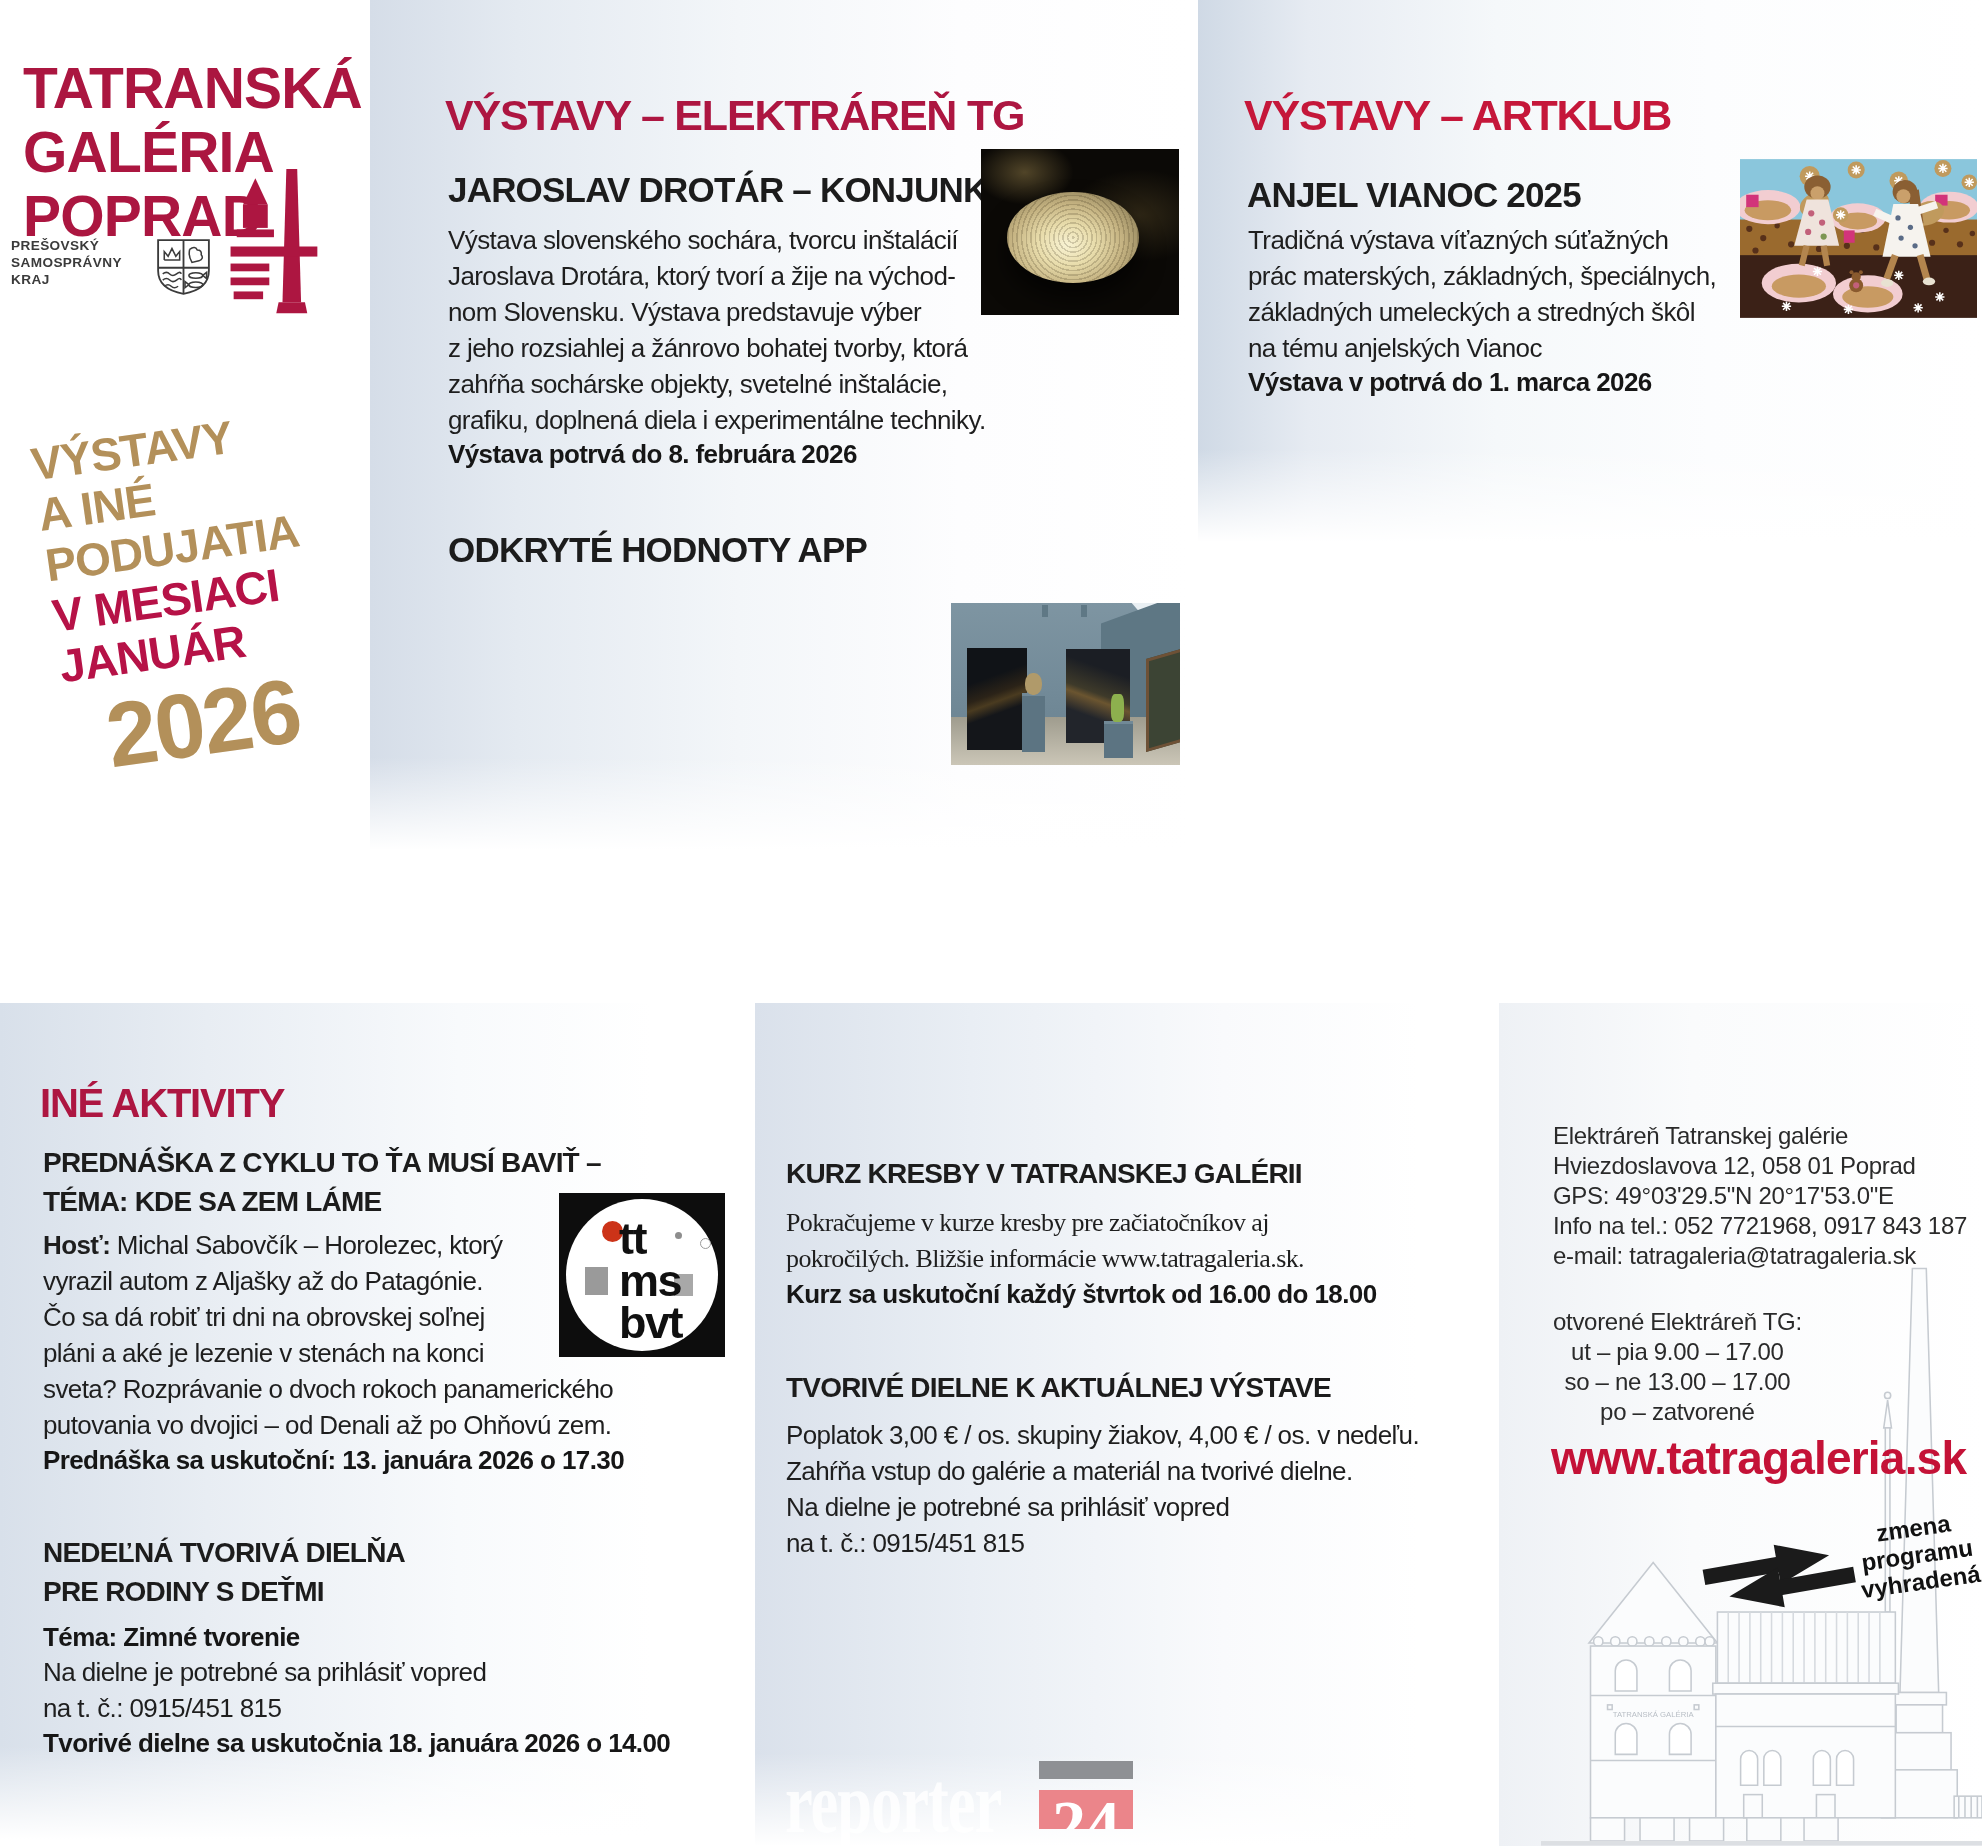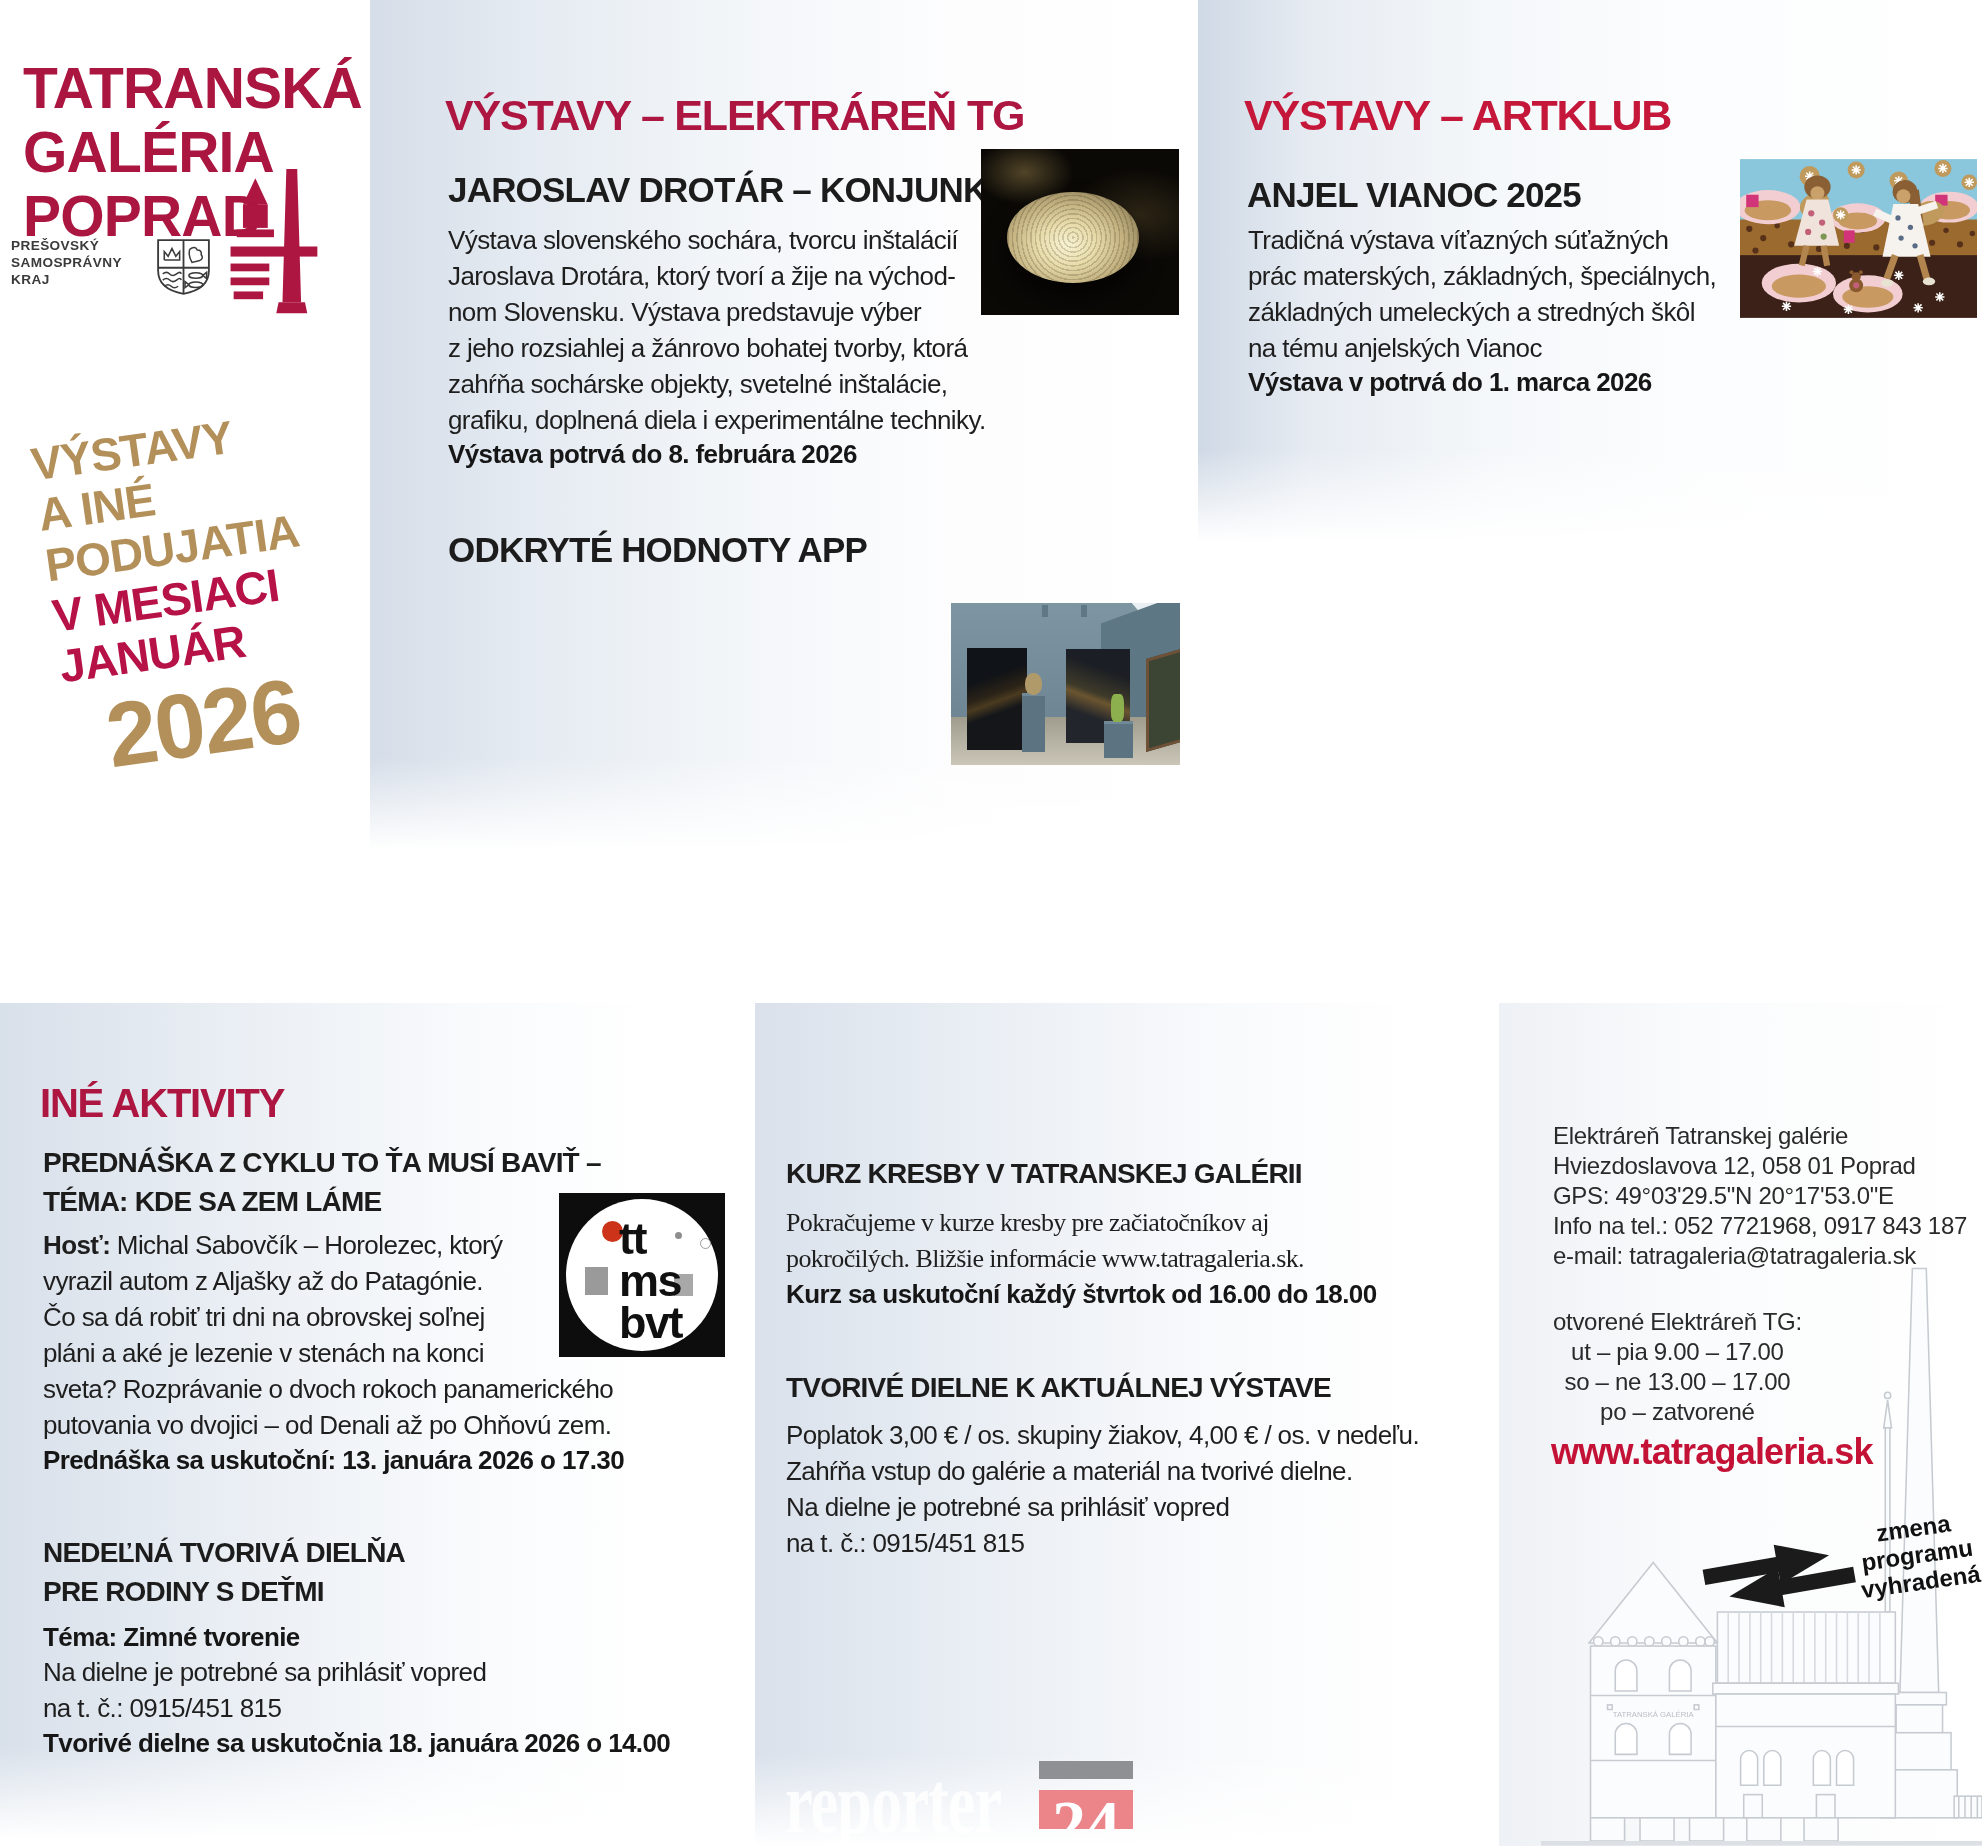--- a/index.html
+++ b/index.html
@@ -79,21 +79,21 @@
   .tt-letters{position:absolute;left:60px;top:25px;font-weight:bold;font-size:45px;line-height:42px;letter-spacing:-1.5px;color:#101010;}
 
   
   #wm-word{left:785px;top:1752px;font-family:"Liberation Serif",serif;font-weight:bold;font-size:87px;
     color:rgba(255,255,255,.82);letter-spacing:-1.5px;transform:scaleX(.72);transform-origin:left top;}
   #wm-box{left:1039px;top:1761px;width:94px;height:68px;overflow:hidden;position:absolute;}
   .wm-gray{height:18px;background:#8e9094;}
   .wm-pink{height:67px;background:#eb858a;text-align:center;}
   .wm-num{font-family:"Liberation Serif",serif;font-weight:bold;font-size:68px;color:#ffffff;line-height:68px;margin-top:11px;}
 
-  #website{font-weight:bold;font-size:36px;letter-spacing:-0.8px;color:#c41237;}
+  #website{font-weight:bold;font-size:46px;letter-spacing:-0.8px;color:#c41237;}
   #zmena{transform:rotate(-8deg);transform-origin:left top;font-weight:bold;font-size:24px;line-height:27px;
     color:#111;text-align:center;}
 </style>
 </head>
 <body>
 
 <div class="page">
 
   <div class="panel" id="panel-b"></div>
   <div class="panel" id="panel-c"></div>

